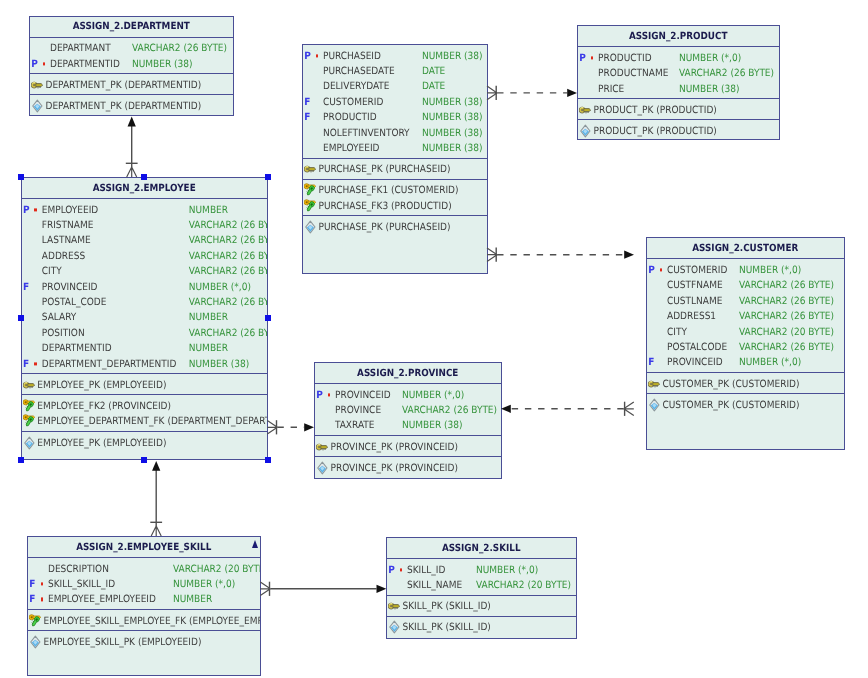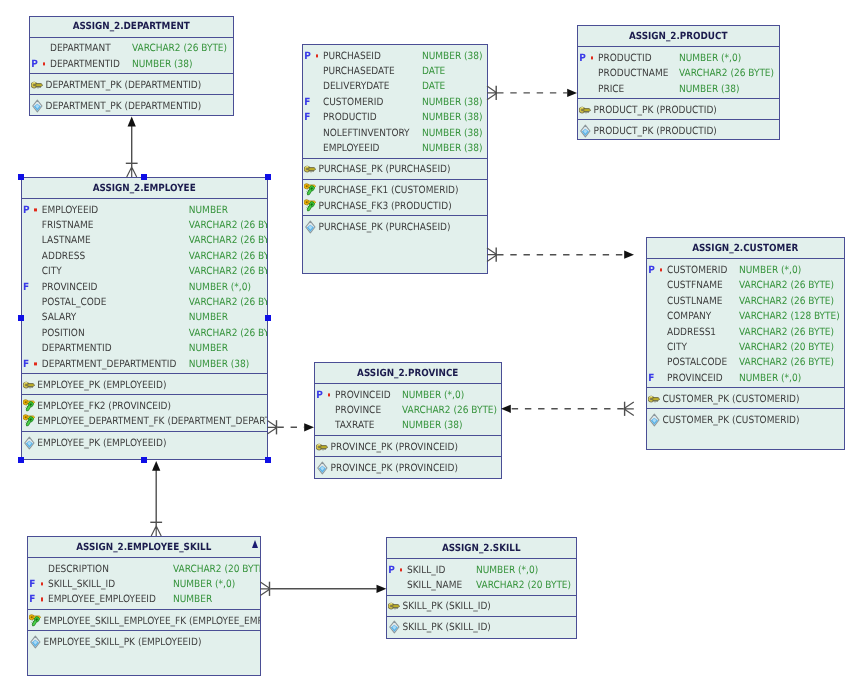--- a/index.html
+++ b/index.html
@@ -403,25 +403,20 @@
           <span class="nc">CUSTFNAME</span>
           <span class="tc" style="left: 92px;">VARCHAR2 (26 BYTE)</span>
         </div>
         <div class="arow">
           <span class="kc"></span>
           <span class="nc">CUSTLNAME</span>
           <span class="tc" style="left: 92px;">VARCHAR2 (26 BYTE)</span>
         </div>
         <div class="arow">
           <span class="kc"></span>
-          <span class="nc">COMPANY</span>
-          <span class="tc" style="left: 92px;">VARCHAR2 (128 BYTE)</span>
-        </div>
-        <div class="arow">
-          <span class="kc"></span>
           <span class="nc">ADDRESS1</span>
           <span class="tc" style="left: 92px;">VARCHAR2 (26 BYTE)</span>
         </div>
         <div class="arow">
           <span class="kc"></span>
           <span class="nc">CITY</span>
           <span class="tc" style="left: 92px;">VARCHAR2 (20 BYTE)</span>
         </div>
         <div class="arow">
           <span class="kc"></span>

